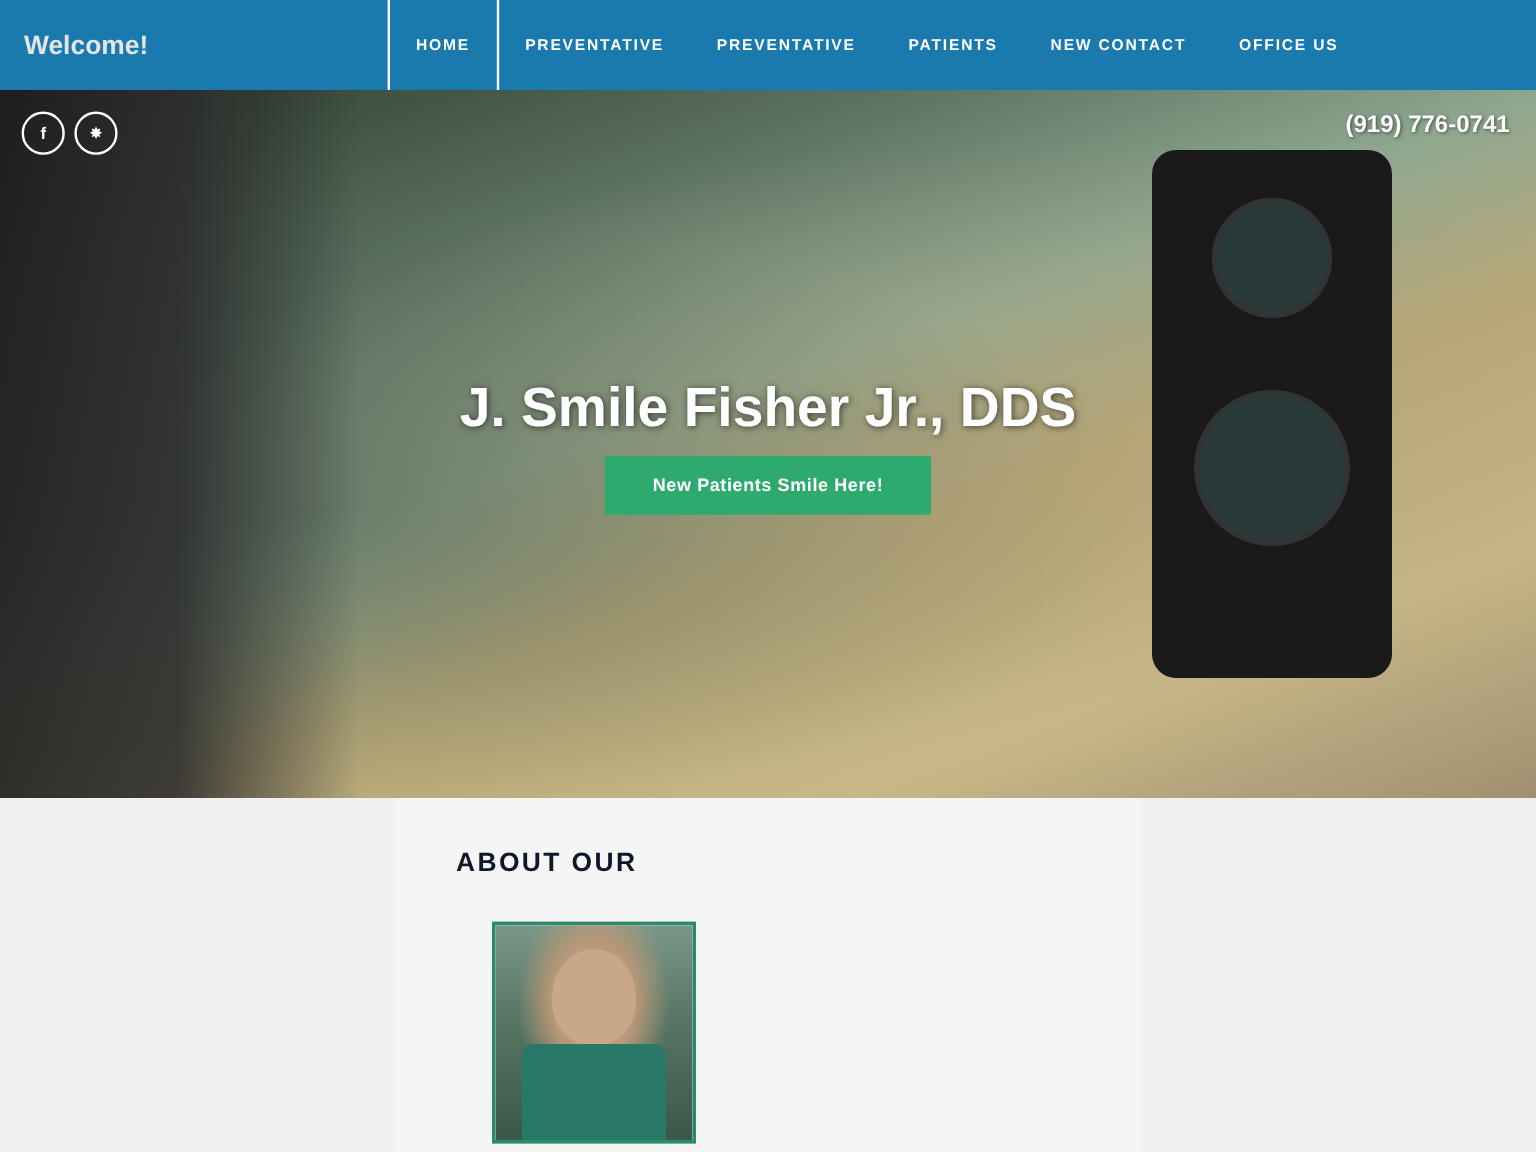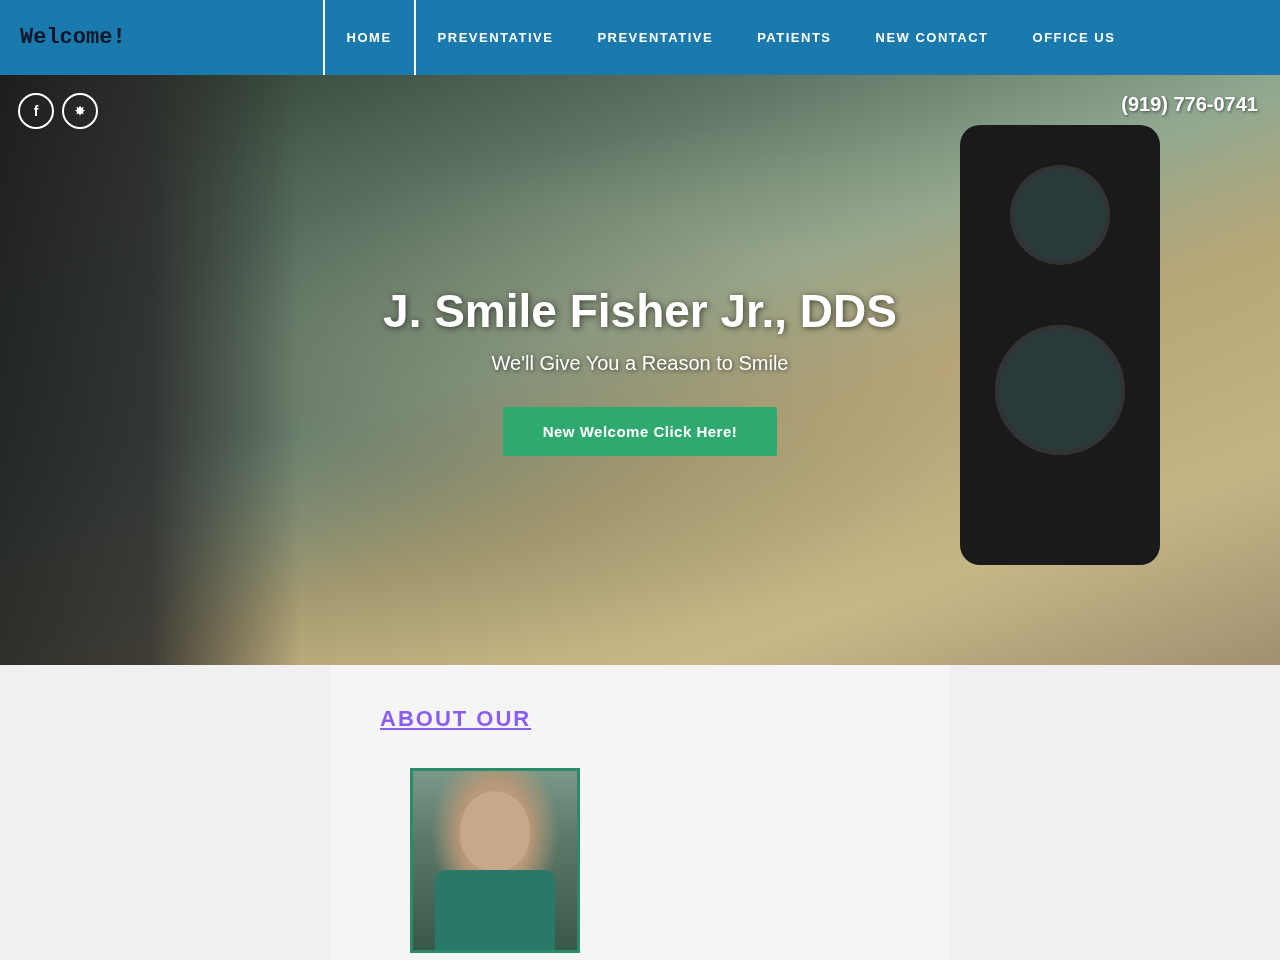--- a/index.html
+++ b/index.html
@@ -7,25 +7,24 @@
 
     
     .header {
       background-color: #1a7aad;
       display: flex;
       align-items: center;
       height: 75px;
       padding: 0 20px;
     }
     .header-welcome {
-      color: #0f172a;
+      color: #e5e5e5;
       font-size: 22px;
       font-weight: bold;
       min-width: 180px;
-      font-family: Liberation Mono, monospace;
     }
     .nav {
       display: flex;
       align-items: center;
       flex: 1;
       justify-content: center;
       gap: 0;
     }
     .nav-item {
       color: #ffffff;
@@ -176,28 +175,27 @@
       top: 18px;
       right: 22px;
       z-index: 20;
       color: #ffffff;
       font-size: 20px;
       font-weight: bold;
       text-shadow: 1px 1px 3px rgba(0,0,0,0.5);
       text-align: right;
     }
     .about-heading {
-      color: #8b5cf6;
+      color: #0f172a;
       font-size: 22px;
       font-weight: bold;
       letter-spacing: 2px;
       text-transform: uppercase;
       margin-bottom: 24px;
       line-height: 1.3;
-      text-decoration: underline;
     }
     .about-text {
       font-size: 15px;
       line-height: 1.7;
       color: #333333;
     }
     .about-text strong {
       font-weight: bold;
     }
 
@@ -278,22 +276,21 @@
 
   <div class="social-icons">
     <a class="social-icon">f</a>
     <a class="social-icon" style="font-size:12px;">✸</a>
   </div>
 
   <div class="phone-number">(919) 776-0741</div>
 
   <div class="hero-overlay">
     <h1 class="hero-title">J. Smile Fisher Jr., DDS</h1>
-    <p class="hero-subtitle">We'll Give You a Reason to Smile</p>
-    <button class="hero-btn">New Welcome Click Here!</button>
+    <button class="hero-btn">New Patients Smile Here!</button>
   </div>
 </section>
 
 <section style="background:#f0f0f0; padding: 0 0 40px 0; width:1280px;">
   <div style="display:flex; justify-content:center; padding: 0;">
     <div style="background:#f5f5f5; padding: 40px 50px 50px 50px; max-width:620px; width:620px; margin-left: 0;">
       <h2 class="about-heading">
         <span>ABOUT OUR</span><br>
       </h2>
       <div class="about-row">

